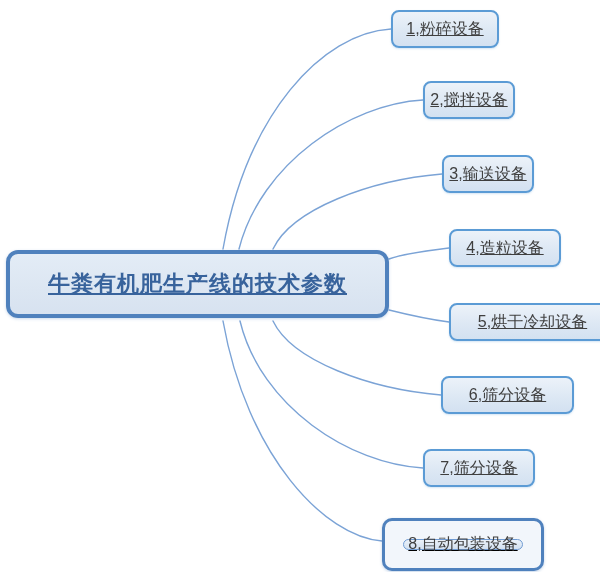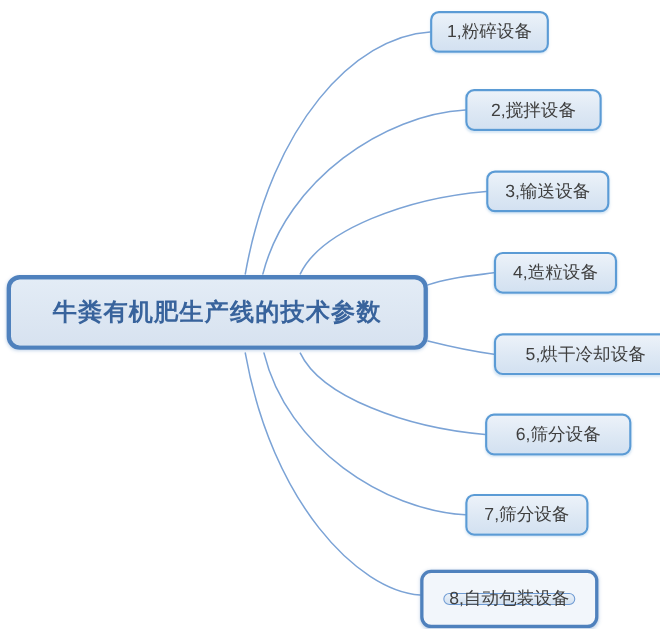--- a/index.html
+++ b/index.html
@@ -22,20 +22,21 @@
     width: 600px;
     height: 572px;
   }
   .node {
     position: absolute;
     box-sizing: border-box;
     display: flex;
     align-items: center;
     justify-content: center;
     cursor: default;
+    text-decoration: underline;
   }
   .branch-node {
     height: 38px;
     border: 2px solid #5b9bd5;
     border-radius: 8px;
     background: linear-gradient(to bottom, #ecf2f9 0%, #dde8f4 55%, #d3e1f1 100%);
     box-shadow: 0 1px 2px rgba(91,155,213,0.25);
     font-size: 16px;
     color: #3f3f3f;
     white-space: nowrap;
@@ -72,22 +73,22 @@
     background: linear-gradient(to bottom, #ecf2f9 0%, #dde8f4 55%, #d3e1f1 100%);
     display: flex;
     align-items: center;
     justify-content: center;
     font-size: 16px;
     color: #3f3f3f;
     white-space: nowrap;
   }
   
   .b1 { left: 391px; top: 10px;  width: 108px; }
-  .b2 { left: 423px; top: 81px;  width: 124px; align-items: center; }
-  .b3 { left: 442px; top: 155px; width: 112px; }
+  .b2 { left: 423px; top: 81px;  width: 92px; align-items: center; }
+  .b3 { left: 442px; top: 155px; width: 92px; }
   .b4 { left: 449px; top: 229px; width: 112px; text-align: center; }
   .b5 { left: 449px; top: 303px; width: 167px; }
   .b6 { left: 441px; top: 376px; width: 133px; }
   .b7 { left: 423px; top: 449px; width: 112px; }
   .b8 { left: 382px; top: 518px; width: 162px; }
 </style>
 </head>
 <body>
 
 <div id="canvas">

